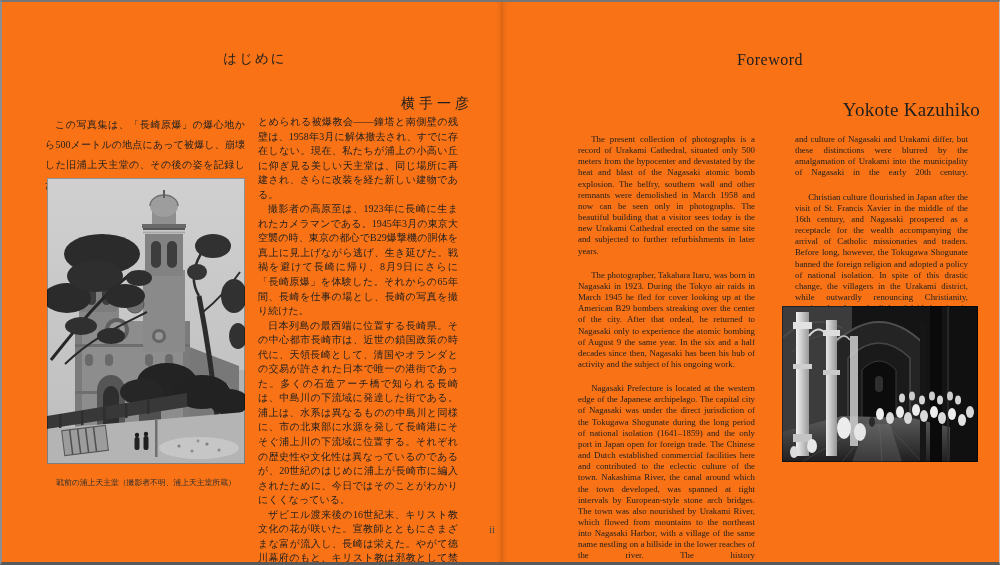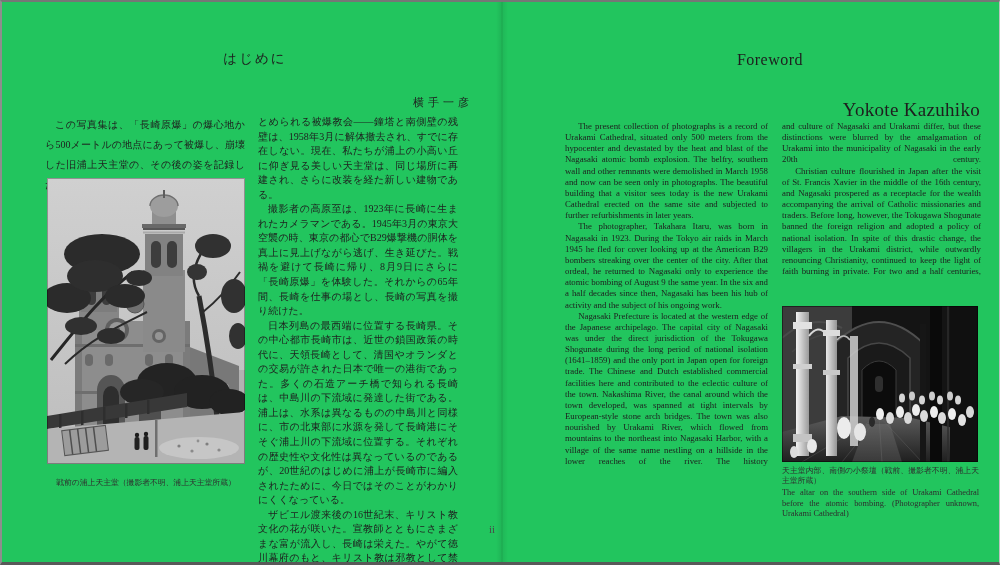--- a/index.html
+++ b/index.html
@@ -1,35 +1,35 @@
 <!DOCTYPE html>
 <html><head>
 <meta charset="utf-8">
 <style>
   html,body { margin:0; padding:0; background:#ffffff; }
   .canvas {
     position:relative; width:1000px; height:565px; box-sizing:border-box;
-    background:#22c55e; overflow:hidden;
+    background:#f97316; overflow:hidden;
     border-top:2px solid #767676; border-left:2px solid #8e8e8e;
     border-bottom:3px solid #595959; border-right:1px solid #c0c0c0;
     font-family:"Liberation Serif","DejaVu Serif",serif; color:#1e1e1e;
   }
   .gutter {
     position:absolute; left:494px; top:0; width:12px; height:100%;
     background:linear-gradient(to right, rgba(0,0,0,0) 0%, rgba(0,0,0,0.07) 40%,
                rgba(0,0,0,0.14) 50%, rgba(0,0,0,0.06) 62%, rgba(0,0,0,0) 100%);
   }
   .page { position:absolute; top:0; width:480px; height:560px; }
   .page-left  { left:13px; }
   .page-right { left:528px; }
 
   
   .jp-title  { position:absolute; top:48px; left:0; width:100%; text-align:center;
                font-size:13.5px; letter-spacing:2px; font-weight:normal; margin:0; }
-  .jp-author { position:absolute; top:93px; right:22px; font-size:11px; letter-spacing:4px; }
+  .jp-author { position:absolute; top:93px; right:22px; font-size:14px; letter-spacing:4px; }
   .jp-col1   { position:absolute; left:30px; top:113px; width:200px;
                font-size:10px; line-height:20px; text-align:justify; }
   .jp-col2   { position:absolute; left:243px; top:113px; width:200px;
                font-size:10px; line-height:14.55px; text-align:justify; }
   .jp-col1 p, .jp-col2 p { margin:0; }
   .indent   { text-indent:1em; }
   .cont-end { text-align-last:justify; }
 
   .photo-frame { position:absolute; margin:0; padding:0; line-height:0; }
   .photo-exterior { left:32px; top:176px; width:198px; height:286px; }
@@ -45,21 +45,21 @@
 
   .pagenum { position:absolute; top:521px; left:0; width:100%; text-align:right;
              font-size:11px; color:#4a4a4a; }
 
   
   .en-title  { position:absolute; top:49px; left:0; width:100%; text-align:center;
                font-size:16px; letter-spacing:0.5px; font-weight:normal; margin:0; }
   .en-author { position:absolute; top:97px; right:30px; font-size:19px; letter-spacing:0.3px; }
   .en-col { position:absolute; top:119px; font-size:8.8px; line-height:11.15px;
             text-align:justify; }
-  .en-col p { margin:0; }
+  .en-col p { margin:13px; }
   .en-col1 { left:35px;  width:203px; }
   .en-col2 { left:252px; width:199px; }
   .indent-en { text-indent:1.5em; }
 </style>
 </head>
 <body>
 
 <div class="canvas">
   <div class="gutter"></div>
 
@@ -279,18 +279,16 @@
           <ellipse cx="158" cy="94" rx="3" ry="4.5" fill="#d5d5d5"></ellipse>
           <ellipse cx="168" cy="90" rx="3" ry="4.5" fill="#cccccc"></ellipse>
           <ellipse cx="176" cy="94" rx="3" ry="4.5" fill="#d5d5d5"></ellipse>
           <ellipse cx="30" cy="140" rx="5" ry="7" fill="#e8e8e8"></ellipse>
           <ellipse cx="12" cy="146" rx="4" ry="6" fill="#dcdcdc"></ellipse>
         </g>
         <rect x="0.5" y="0.5" width="195" height="155" fill="none" stroke="rgba(0,0,0,0.45)" stroke-width="1"></rect>
       </svg>
     </figure>
 
-    <div class="cap cap-jp cap2-jp">天主堂内部、南側の小祭壇（戦前、撮影者不明、浦上天主堂所蔵）</div>
-    <div class="cap cap-en cap2-en">The altar on the southern side of Urakami Cathedral before the atomic bombing. (Photographer unknown, Urakami Cathedral)</div>
 
     <div class="pagenum">iii</div>
   </section>
 </div>
 
 </body></html>

